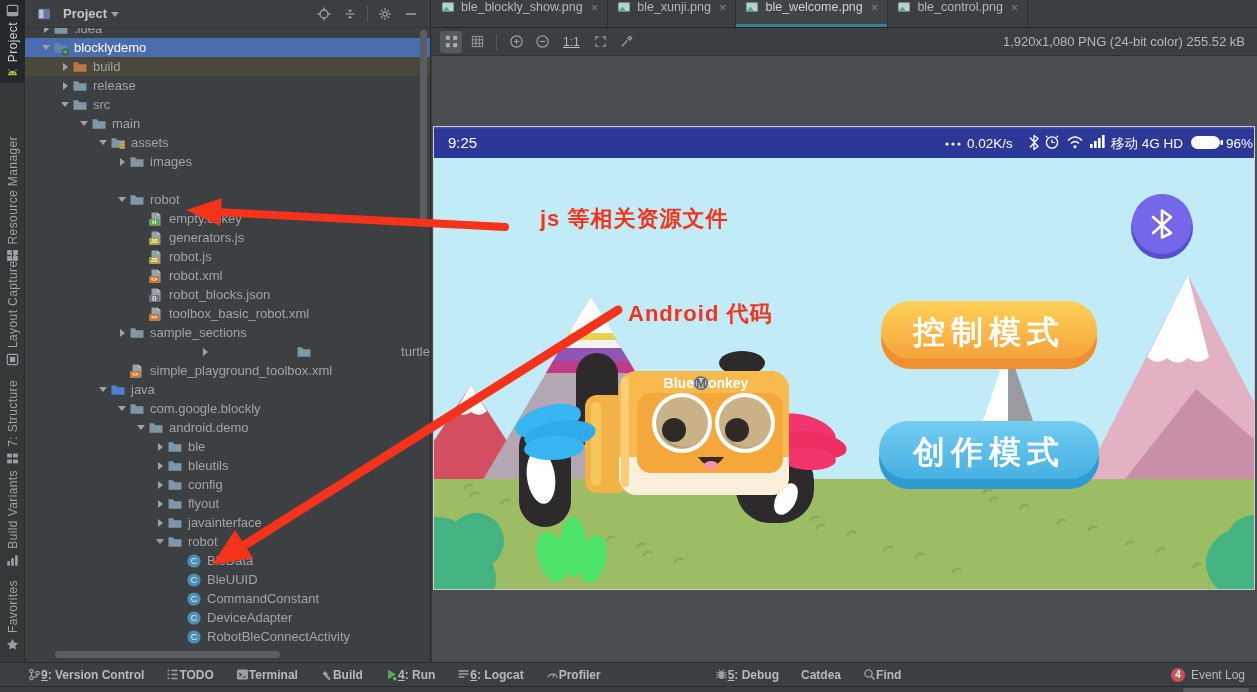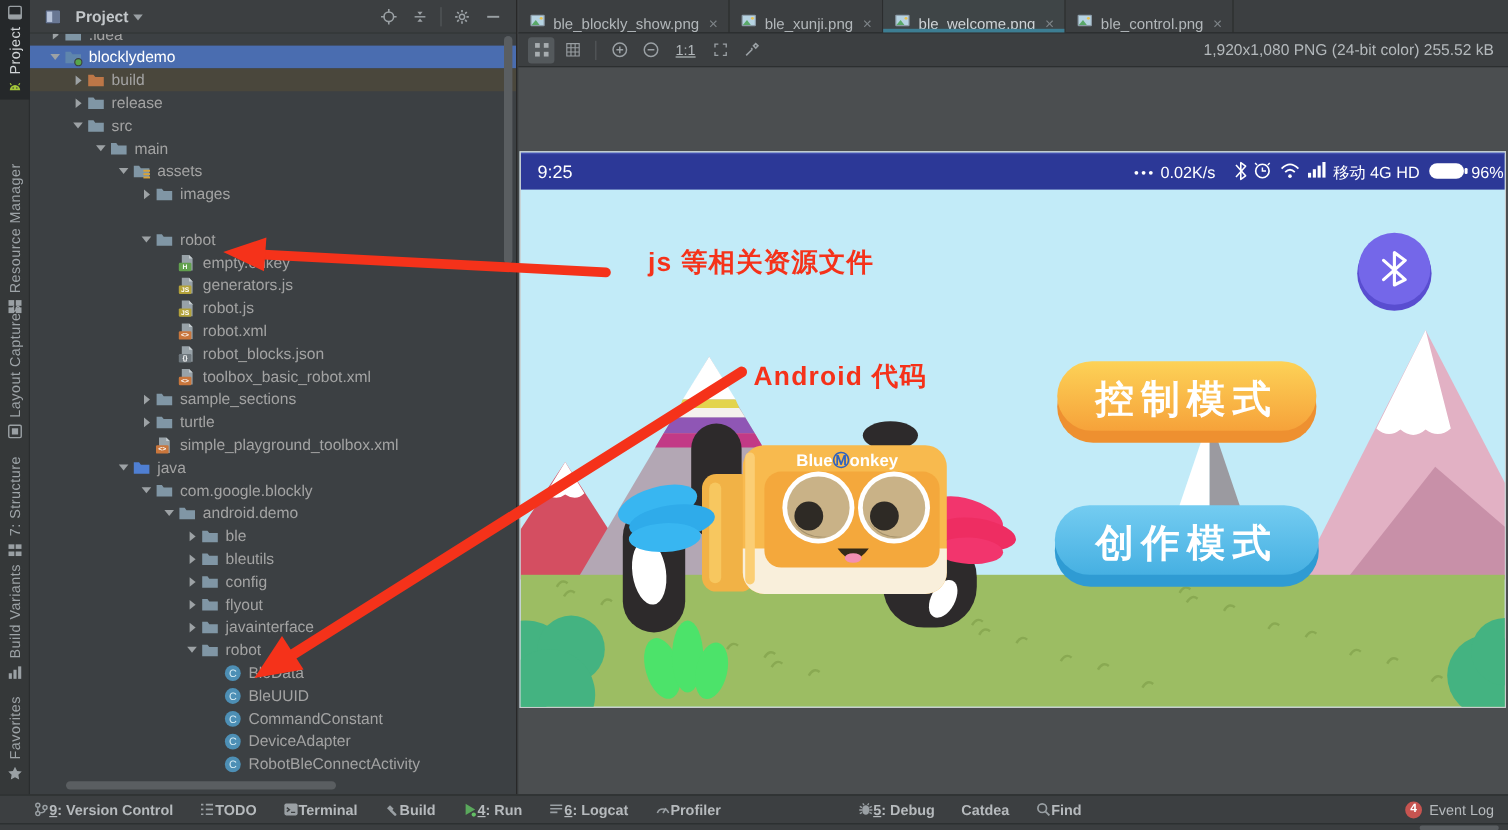--- a/index.html
+++ b/index.html
@@ -34,21 +34,21 @@
   .arr.closed:before{border-top:4px solid transparent;border-bottom:4px solid transparent;border-left:5px solid #9da2a5;}
   .arr.open:before{border-left:4px solid transparent;border-right:4px solid transparent;border-top:5px solid #9da2a5;}
   .ic{width:16px;height:16px;flex:0 0 16px;margin-right:5px;}
   .tl{color:#a3a3a3;font-size:13px;}
   #vscroll{position:absolute;right:3px;top:30px;width:7px;height:190px;background:#5a5e61;border-radius:4px;}
   #hscroll{position:absolute;left:30px;bottom:4px;width:225px;height:7px;background:#5a5e61;border-radius:4px;}
 
   
   #editor{position:absolute;left:432px;top:0;width:825px;height:662px;background:#4b4e50;}
   #tabbar{position:absolute;left:0;top:0;right:0;height:28px;background:#3c3f41;border-bottom:1px solid #232526;display:flex;}
-  .tab{display:flex;align-items:flex-end;gap:6px;padding:0 9px;border-right:1px solid #2b2d2e;position:relative;cursor:pointer;}
+  .tab{display:flex;align-items:flex-start;gap:6px;padding:0 9px;border-right:1px solid #2b2d2e;position:relative;cursor:pointer;}
   .tab .tablabel{color:#b2b7ba;font-size:12.5px;}
   .tab.active{background:#3f4547;}
   .tab.active .tablabel{color:#ced3d6;}
   .tab.active:after{content:"";position:absolute;left:0;right:0;bottom:0;height:3px;background:#3d7e93;}
   .tabclose{color:#7e8488;font-size:13px;padding-left:2px;cursor:pointer;}
   .ic14{width:14px;height:14px;}
   #imgtoolbar{position:absolute;left:0;top:28px;right:0;height:28px;background:#3c3f41;border-bottom:1px solid #2c2f30;
               display:flex;align-items:center;padding:0 8px;gap:4px;}
   .tbtn{width:22px;height:22px;display:flex;align-items:center;justify-content:center;border-radius:3px;cursor:pointer;}
   .tbtn.sel{background:#54595c;}
@@ -340,21 +340,21 @@
         <div class="row" style="top: 295px;">
           <span style="display:inline-block;width:90px;flex:0 0 90px"></span>
           <span class="arr closed"></span>
           <span style="display:inline-flex">
             <svg class="ic" viewBox="0 0 16 16">
               <path d="M1.5 3.2h4.4l1.5 2h7.1v7.6H1.5z" fill="#8096a5"></path>
             </svg>
           </span>
           <span class="tl">sample_sections</span>
         </div>
-        <div class="row" style="top: 314px;">
+        <div class="row" style="top: 314px; justify-content: space-between;">
           <span style="display:inline-block;width:90px;flex:0 0 90px"></span>
           <span class="arr closed"></span>
           <span style="display:inline-flex">
             <svg class="ic" viewBox="0 0 16 16">
               <path d="M1.5 3.2h4.4l1.5 2h7.1v7.6H1.5z" fill="#8096a5"></path>
             </svg>
           </span>
           <span class="tl">turtle</span>
         </div>
         <div class="row" style="top: 333px;">

